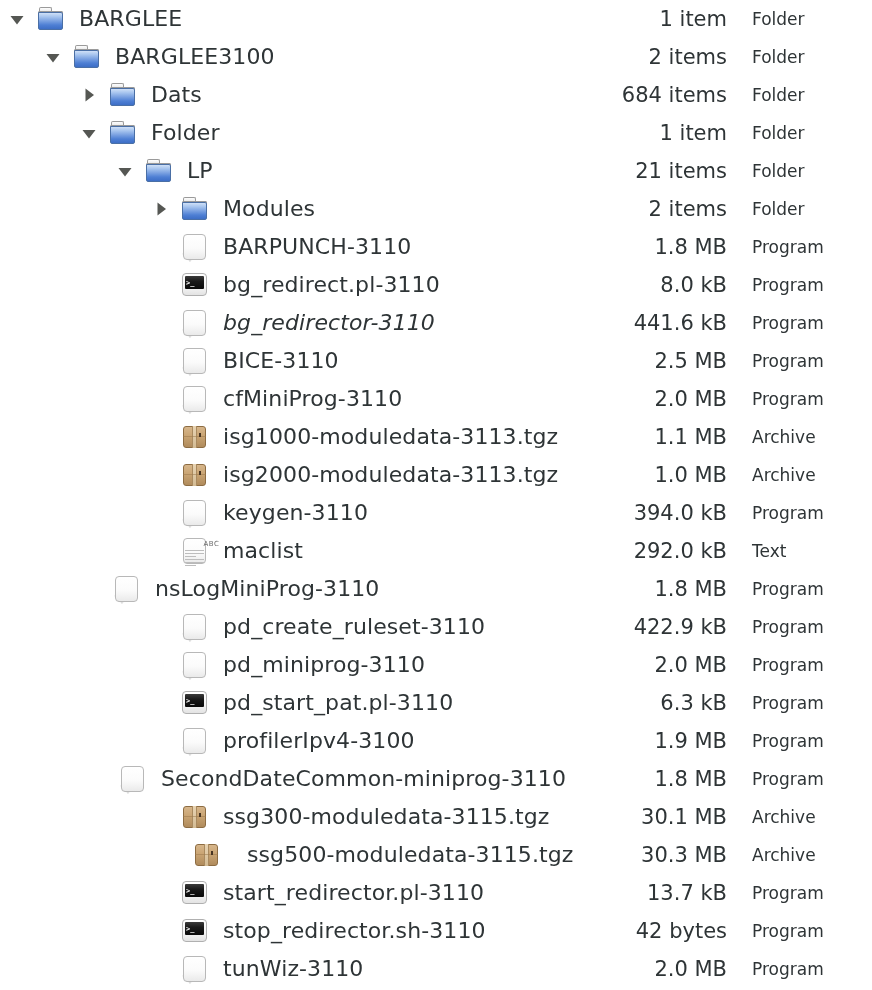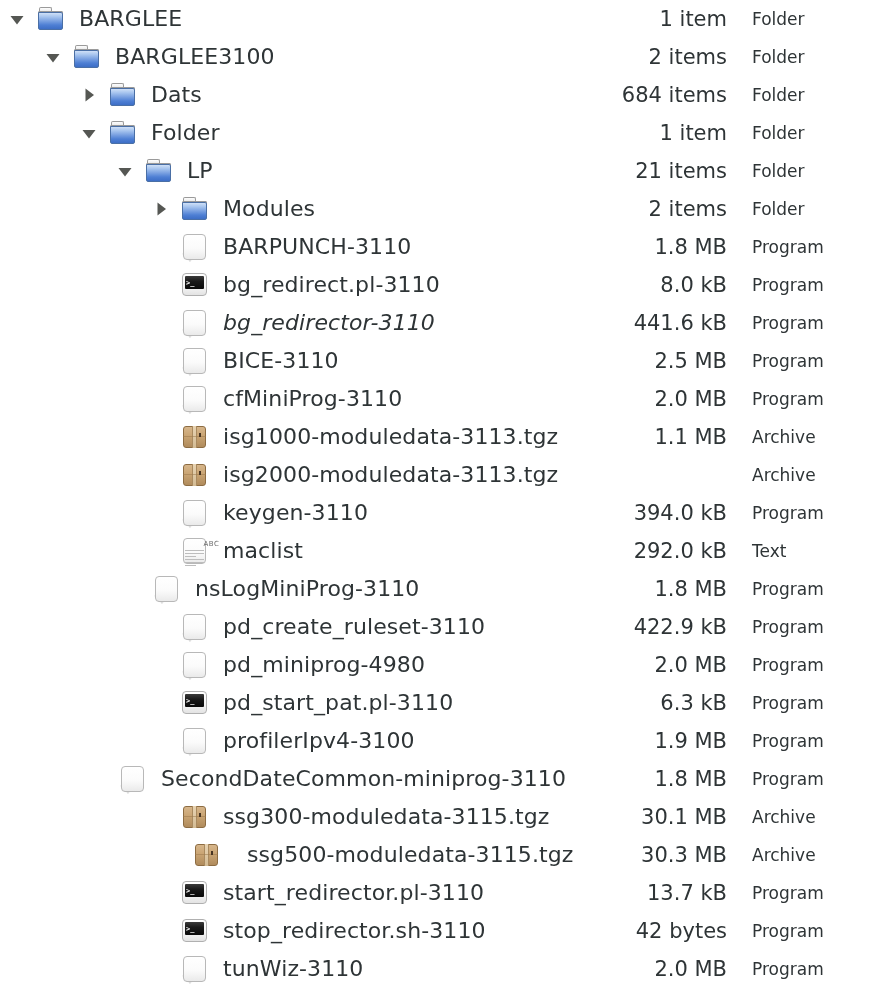--- a/index.html
+++ b/index.html
@@ -480,20 +480,21 @@
             <span class="a-band"></span>
             <span class="a-seam"></span>
             <span class="a-stem"></span>
             <span class="a-arrow"></span>
           </span>
         </div>
         <span class="label">isg1000-moduledata-3113.tgz</span>
       </div>
     </div>
     <div class="row">
+      <div class="size-cell">1.0 MB</div>
       <div class="type-cell">Archive</div>
       <div class="name-cell" style="padding-left: 144px;">
         <div class="twisty"></div>
         <div class="icon-slot">
           <span class="ico ico-archive">
             <span class="a-box"></span>
             <span class="a-band"></span>
             <span class="a-seam"></span>
             <span class="a-stem"></span>
             <span class="a-arrow"></span>
@@ -550,21 +551,21 @@
               <div class="ln" style="width:60%"></div>
             </span>
           </span>
         </div>
         <span class="label">maclist</span>
       </div>
     </div>
     <div class="row">
       <div class="size-cell">1.8 MB</div>
       <div class="type-cell">Program</div>
-      <div class="name-cell" style="padding-left: 116px;">
+      <div class="name-cell" style="padding-left: 76px;">
         <div class="twisty"></div>
         <div class="icon-slot">
           <span class="ico ico-program"><span class="plate"></span><svg class="gears" viewBox="0 0 23 26">
               <g fill="none" stroke="#cfcfcf" stroke-width="1.6">
                 <circle cx="15" cy="7" r="4"></circle>
                 <circle cx="7" cy="17.5" r="5.2"></circle>
               </g>
               <g fill="#dcdcdc">
                 <rect x="14.2" y="1.4" width="1.6" height="2.4"></rect>
                 <rect x="14.2" y="10.2" width="1.6" height="2.4"></rect>
@@ -634,21 +635,21 @@
                 <rect x="6.2" y="21.8" width="1.6" height="2.6"></rect>
                 <rect x="0.6" y="16.7" width="2.6" height="1.6"></rect>
                 <rect x="11.8" y="16.7" width="2.6" height="1.6"></rect>
               </g>
               <g fill="none" stroke="#e6e6e6" stroke-width="1.3">
                 <circle cx="7" cy="17.5" r="2.2"></circle>
                 <circle cx="15" cy="7" r="1.7"></circle>
               </g>
             </svg></span>
         </div>
-        <span class="label">pd_miniprog-4980</span>
+        <span class="label">pd_miniprog-3110</span>
       </div>
     </div>
     <div class="row">
       <div class="size-cell">6.3 kB</div>
       <div class="type-cell">Program</div>
       <div class="name-cell" style="padding-left: 144px;">
         <div class="twisty"></div>
         <div class="icon-slot">
           <span class="ico ico-script">
             <span class="t-plate"></span>

